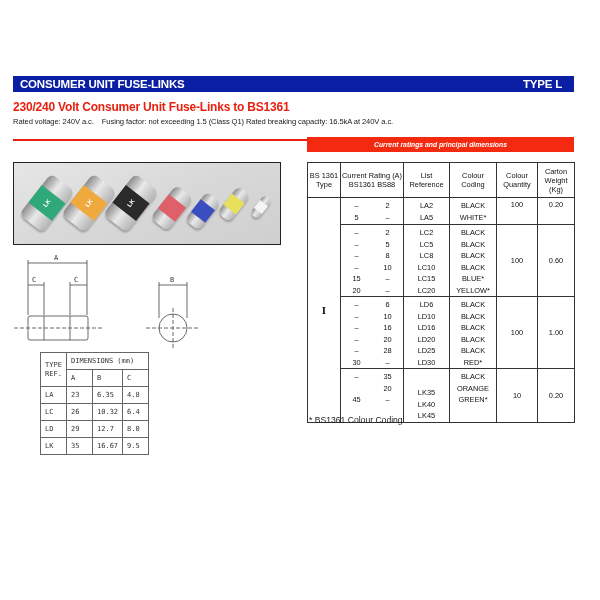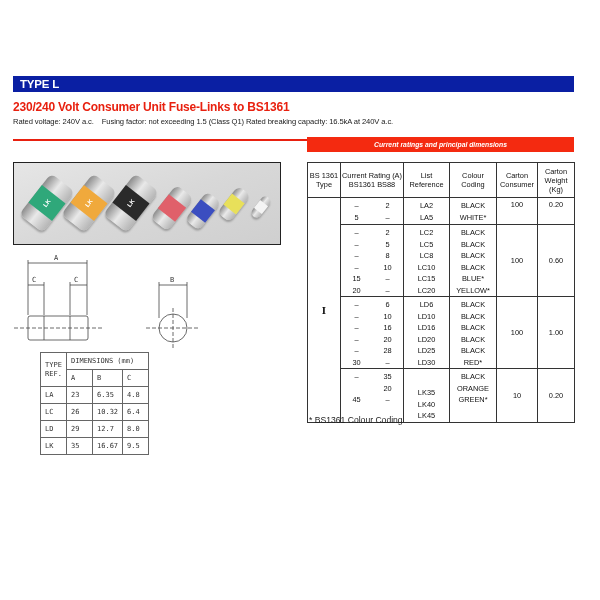--- a/index.html
+++ b/index.html
@@ -88,20 +88,21 @@
   .type-roman { font-family: "Liberation Serif", serif; font-size: 11px; font-weight: bold; }
 
   .footnote {
     position: absolute; left: 309px; top: 415px; font-size: 8.6px; color: #222;
   }
 </style>
 </head>
 <body>
 
 <div class="title-bar">
+  <span>CONSUMER UNIT FUSE-LINKS</span>
   <span>TYPE L</span>
 </div>
 
 <div class="subtitle">230/240 Volt Consumer Unit Fuse-Links to BS1361</div>
 <div class="specs">Rated voltage: 240V a.c.    Fusing factor: not exceeding 1.5 (Class Q1) Rated breaking capacity: 16.5kA at 240V a.c.</div>
 
 <div class="red-line"></div>
 <div class="red-banner">Current ratings and principal dimensions</div>
 
 <div class="photo">
@@ -215,21 +216,21 @@
   </colgroup>
   <tbody>
       <tr>
     <th>BS 1361 Type</th>
     <th>
       <div>Current Rating (A)</div>
       <div>BS1361  BS88</div>
     </th>
     <th>List Reference</th>
     <th class="col-col">Colour Coding</th>
-    <th>Carton Consumer</th>
+    <th>Colour Quantity</th>
     <th>Carton Weight (Kg)</th>
   </tr>
 
   <tr>
     <td rowspan="4" class="type-roman">I</td>
     <td class="listcell" style="height:27px;">
       <div class="sub-row" style="margin-top:2px;">
             <span>–</span>
             <span>2</span>
           </div>

